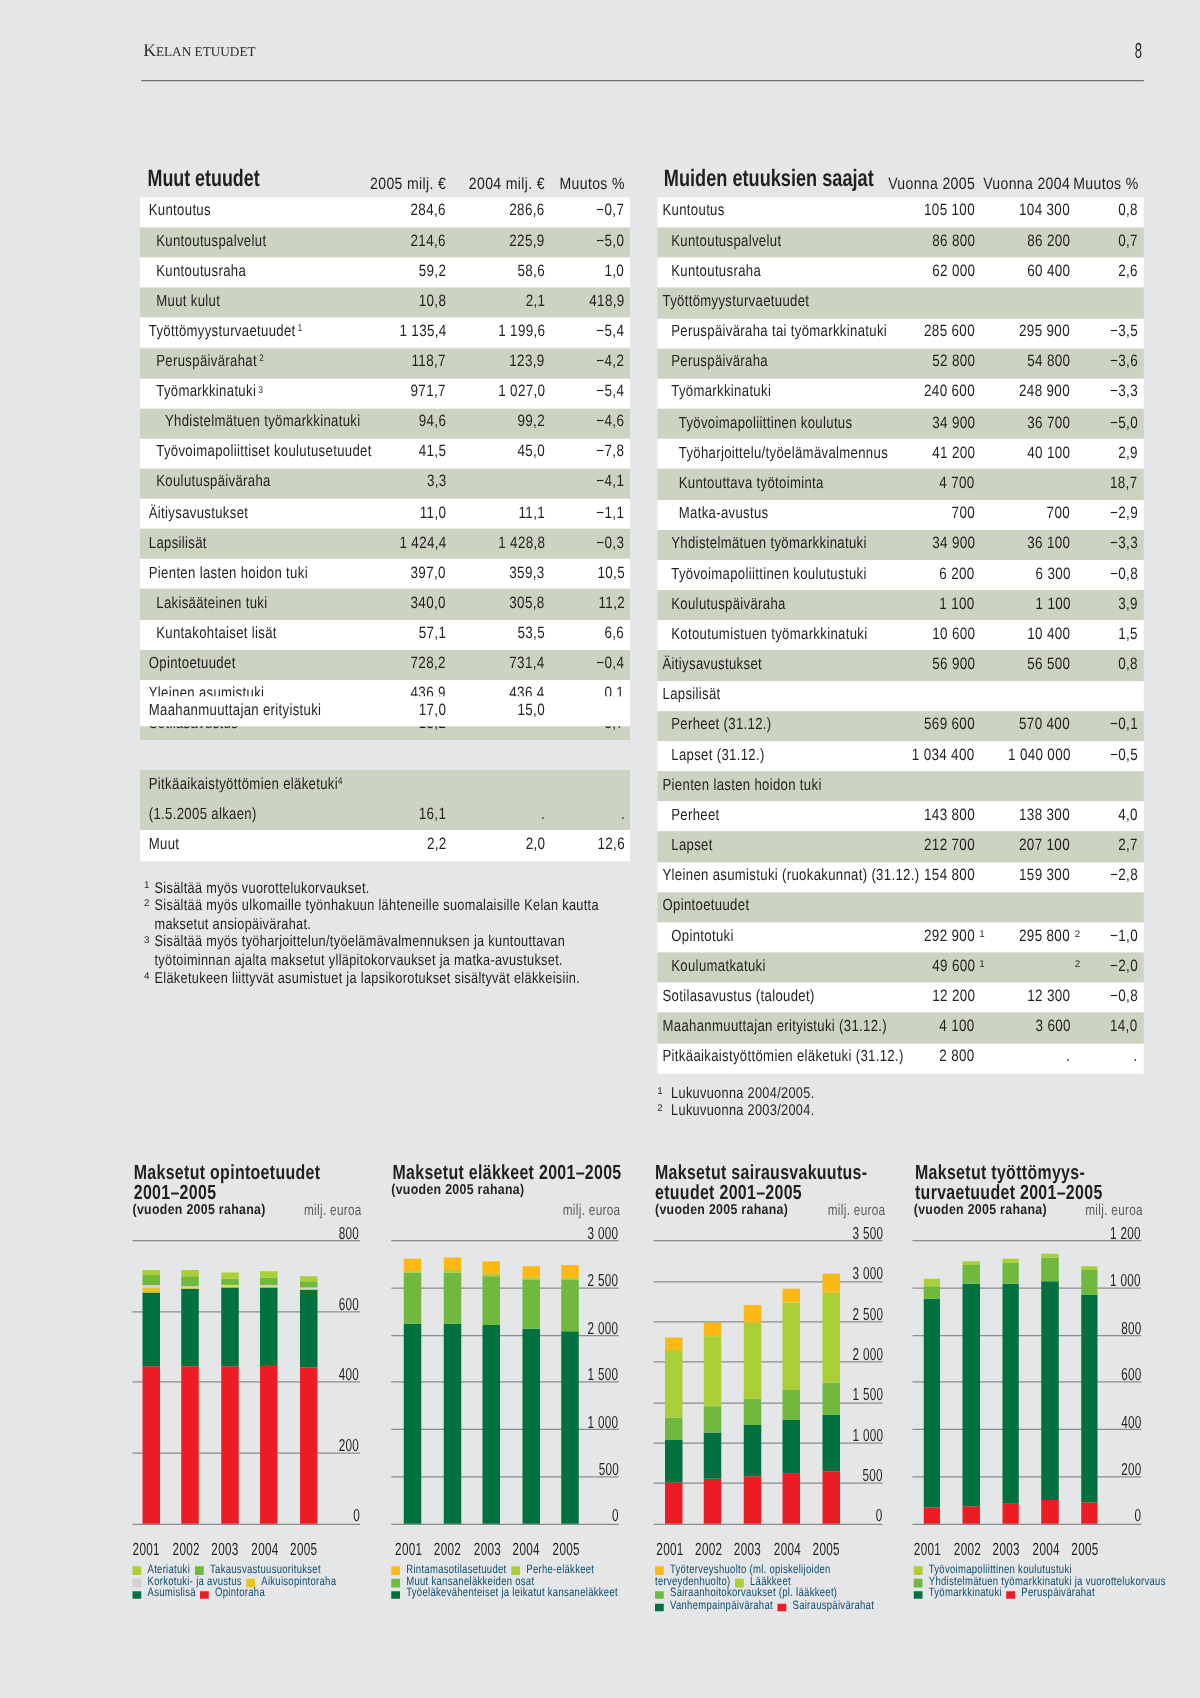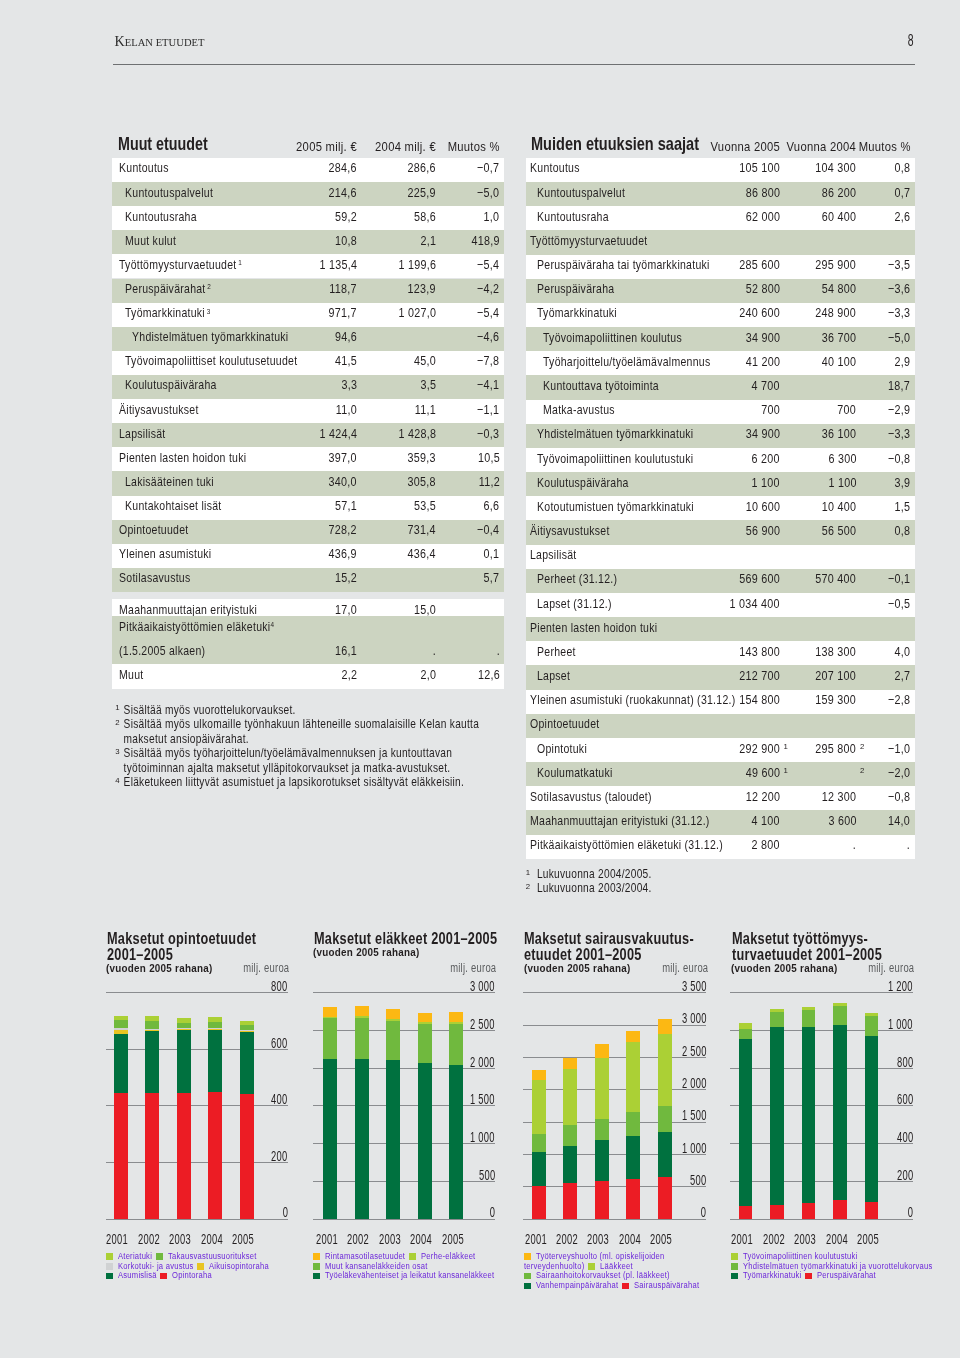--- a/index.html
+++ b/index.html
@@ -48,21 +48,21 @@
   .ch-unit{position:absolute;color:#5a5c5e;text-align:right;}
   .ch-unit span{position:absolute;right:0;bottom:0;font-size:12.3px;letter-spacing:.33px;}
   .grid{position:absolute;height:1px;background:#8a8c8f;}
   .ytick{position:absolute;color:#231f20;text-align:right;}
   .ytick span{position:absolute;right:0;bottom:0;font-size:13.9px;letter-spacing:.4px;}
   .bar{position:absolute;}
   .seg{position:absolute;left:0;right:0;}
   .xlab{position:absolute;color:#231f20;}
   .xlab span{position:absolute;left:50%;bottom:0;transform:translateX(-50%) scaleX(var(--sx,.82));
              font-size:14.1px;letter-spacing:.4px;white-space:nowrap;display:inline-block;}
-  .lgrow{position:absolute;color:#6d28d9;white-space:nowrap;}
+  .lgrow{position:absolute;color:#0c4a6e;white-space:nowrap;}
   .lgsw{position:absolute;width:6.9px;height:6.7px;}
   .lglab{position:absolute;bottom:0;white-space:nowrap;font-size:9.7px;letter-spacing:.3px;
           display:inline-block;transform-origin:left bottom;transform:scaleX(var(--sx,.785));}
 </style>
 </head>
 <body>
 
 <div id="runhead">
     <span class="rh"><span class="rh1">K</span><span class="rh2">ELAN ETUUDET</span></span>
   </div>
@@ -181,20 +181,23 @@
         <span class="a"><span class="cxr" style="--sx:0.815">−5,4</span></span>
       </div>
   </div>
   <div class="row even" style="top:326.74px;height:24.12px;width:391.5px">
     <div class="lbl" style="left:20.3px;top:0;height:17.52px">
         <span class="a"><span class="cx" style="--sx:0.815"><span>Yhdistelmätuen työmarkkinatuki</span></span></span>
       </div>
     <div class="val" style="left:0;width:245.0px;top:0;height:17.52px">
         <span class="a"><span class="cxr" style="--sx:0.815">94,6</span></span>
       </div>
+    <div class="val" style="left:0;width:324.0px;top:0;height:17.52px">
+        <span class="a"><span class="cxr" style="--sx:0.815">99,2</span></span>
+      </div>
     <div class="val" style="left:0;width:387.6px;top:0;height:17.52px">
         <span class="a"><span class="cxr" style="--sx:0.815">−4,6</span></span>
       </div>
   </div>
   <div class="row odd" style="top:350.86px;height:24.12px;width:391.5px">
     <div class="lbl" style="left:13.4px;top:0;height:17.52px">
         <span class="a"><span class="cx" style="--sx:0.815"><span>Työvoimapoliittiset koulutusetuudet</span></span></span>
       </div>
     <div class="val" style="left:0;width:245.0px;top:0;height:17.52px">
         <span class="a"><span class="cxr" style="--sx:0.815">41,5</span></span>
@@ -206,23 +209,20 @@
         <span class="a"><span class="cxr" style="--sx:0.815">−7,8</span></span>
       </div>
   </div>
   <div class="row even" style="top:374.98px;height:24.12px;width:391.5px">
     <div class="lbl" style="left:13.4px;top:0;height:17.52px">
         <span class="a"><span class="cx" style="--sx:0.815"><span>Koulutuspäiväraha</span></span></span>
       </div>
     <div class="val" style="left:0;width:245.0px;top:0;height:17.52px">
         <span class="a"><span class="cxr" style="--sx:0.815">3,3</span></span>
       </div>
-    <div class="val" style="left:0;width:324.0px;top:0;height:17.52px">
-        <span class="a"><span class="cxr" style="--sx:0.815">3,5</span></span>
-      </div>
     <div class="val" style="left:0;width:387.6px;top:0;height:17.52px">
         <span class="a"><span class="cxr" style="--sx:0.815">−4,1</span></span>
       </div>
   </div>
   <div class="row odd" style="top:399.10px;height:24.12px;width:391.5px">
     <div class="lbl" style="left:7.4px;top:0;height:17.52px">
         <span class="a"><span class="cx" style="--sx:0.815"><span>Äitiysavustukset</span></span></span>
       </div>
     <div class="val" style="left:0;width:245.0px;top:0;height:17.52px">
         <span class="a"><span class="cxr" style="--sx:0.815">11,0</span></span>
@@ -322,21 +322,21 @@
     <div class="lbl" style="left:7.4px;top:0;height:17.52px">
         <span class="a"><span class="cx" style="--sx:0.815"><span>Sotilasavustus</span></span></span>
       </div>
     <div class="val" style="left:0;width:245.0px;top:0;height:17.52px">
         <span class="a"><span class="cxr" style="--sx:0.815">15,2</span></span>
       </div>
     <div class="val" style="left:0;width:387.6px;top:0;height:17.52px">
         <span class="a"><span class="cxr" style="--sx:0.815">5,7</span></span>
       </div>
   </div>
-  <div class="row odd" style="top:599px;height:24.12px;width:391.5px">
+  <div class="row odd" style="top:557px;height:24.12px;width:391.5px">
     <div class="lbl" style="left:7.4px;top:0;height:17.52px">
         <span class="a"><span class="cx" style="--sx:0.815"><span>Maahanmuuttajan erityistuki</span></span></span>
       </div>
     <div class="val" style="left:0;width:245.0px;top:0;height:17.52px">
         <span class="a"><span class="cxr" style="--sx:0.815">17,0</span></span>
       </div>
     <div class="val" style="left:0;width:324.0px;top:0;height:17.52px">
         <span class="a"><span class="cxr" style="--sx:0.815">15,0</span></span>
       </div>
   </div>
@@ -644,20 +644,23 @@
     <div class="val" style="left:0;width:384.4px;top:0;height:17.57px">
         <span class="a"><span class="cxr" style="--sx:0.815">−0,1</span></span>
       </div>
   </div>
   <div class="row odd" style="top:592.96px;height:24.17px;width:389.0px">
     <div class="lbl" style="left:10.5px;top:0;height:17.57px">
         <span class="a"><span class="cx" style="--sx:0.815"><span>Lapset (31.12.)</span></span></span>
       </div>
     <div class="val" style="left:0;width:253.89999999999998px;top:0;height:17.57px">
         <span class="a"><span class="cxr" style="--sx:0.815">1 034 400</span></span>
+      </div>
+    <div class="val" style="left:0;width:330.29999999999995px;top:0;height:17.57px">
+        <span class="a"><span class="cxr" style="--sx:0.815">1 040 000</span></span>
       </div>
     <div class="val" style="left:0;width:384.4px;top:0;height:17.57px">
         <span class="a"><span class="cxr" style="--sx:0.815">−0,5</span></span>
       </div>
   </div>
   <div class="row even" style="top:617.13px;height:24.17px;width:389.0px">
     <div class="lbl" style="left:3.9px;top:0;height:17.57px">
         <span class="a"><span class="cx" style="--sx:0.815"><span>Pienten lasten hoidon tuki</span></span></span>
       </div>
     <div class="val" style="left:0;width:253.89999999999998px;top:0;height:17.57px">

